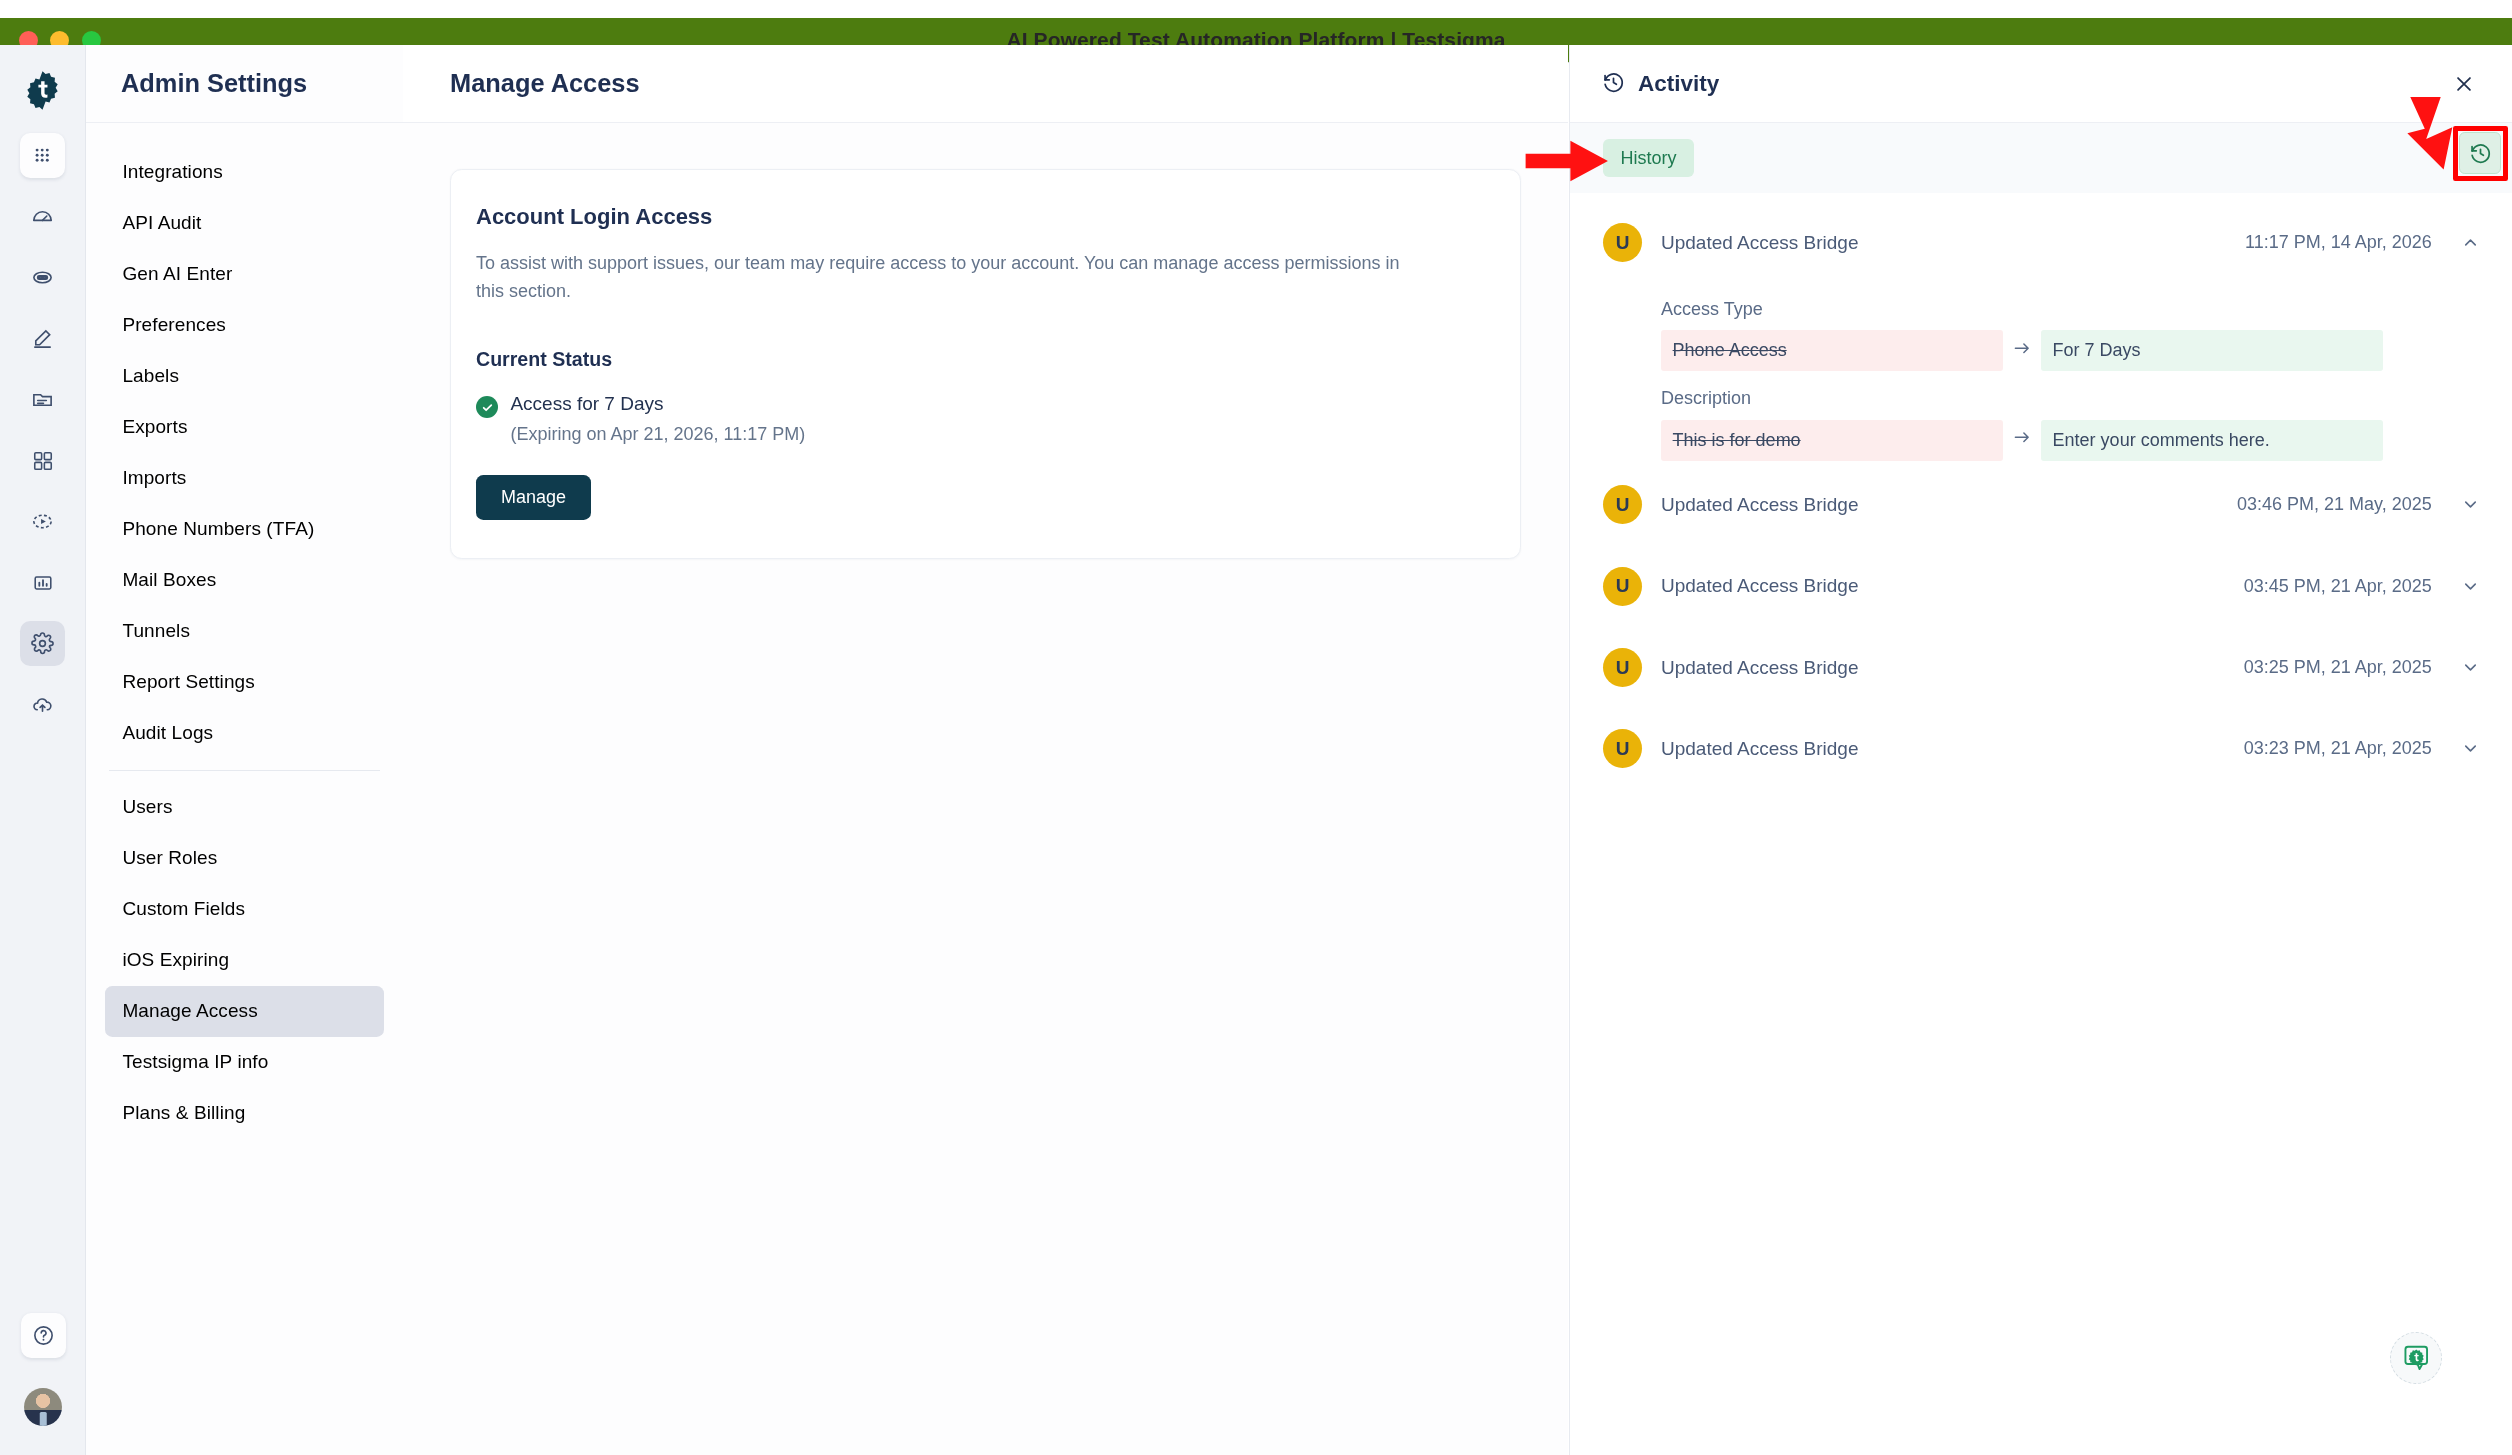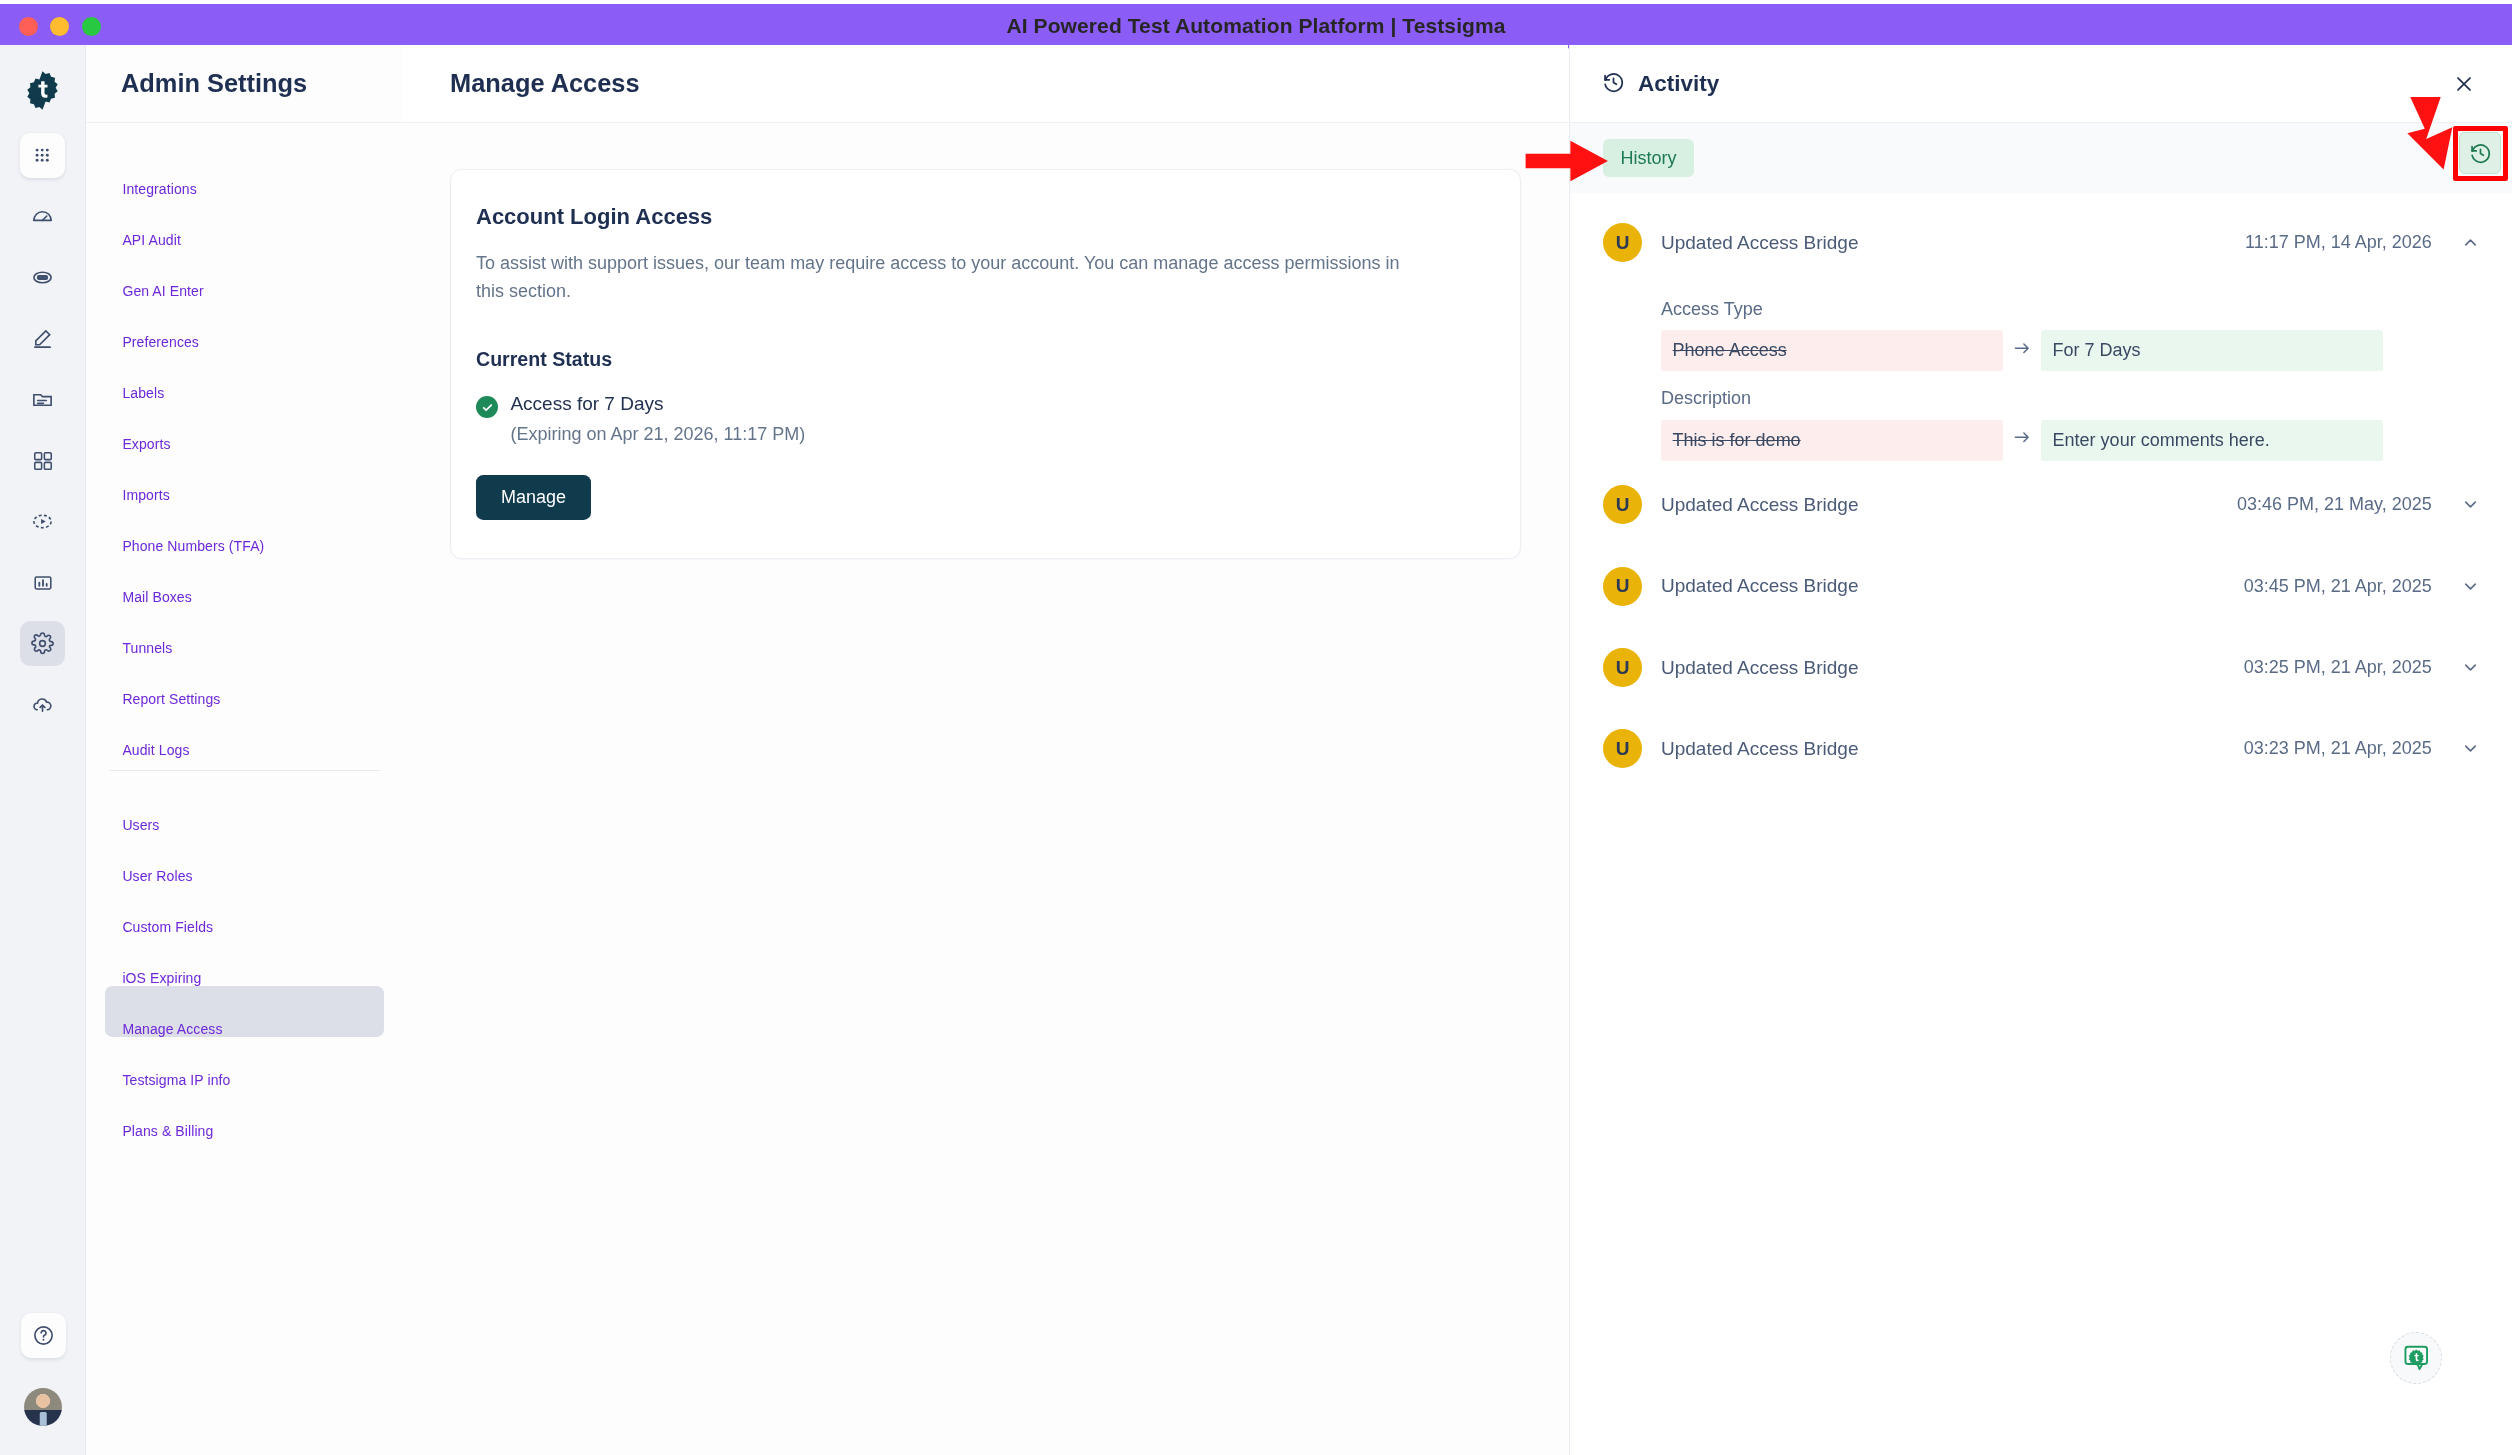--- a/index.html
+++ b/index.html
@@ -8,22 +8,22 @@
     font-family: "Liberation Sans", sans-serif;
     background: #ffffff;
     color: #1f3150;
     -webkit-font-smoothing: antialiased;
   }
 
   
   #app { position: relative; width: 2512px; height: 1455px; background:#fff; }
 
   .titlebar {
-    position: absolute; top: 4px; left: 0; width: 2512px; height: 45px;
-    background: #8b5cf6;
+    position: absolute; top: 18px; left: 0; width: 2512px; height: 45px;
+    background: #4d7c0f;
     border-bottom: 0.7px solid #d8d8d6;
     display: flex; align-items: center; justify-content: center;
   }
   .traffic { position: absolute; left: 19px; top: 0; height: 45px; display: flex; align-items: center; gap: 12.4px; }
   .dot { width: 19px; height: 19px; border-radius: 50%; }
   .dot.red { background: #ff5f57; }
   .dot.amber { background: #febc2e; }
   .dot.green { background: #28c840; }
   .win-title { font-size: 21px; font-weight: 700; color: #262626; letter-spacing: 0.1px; }
 
@@ -58,23 +58,23 @@
 
   
   .sidebar {
     position: absolute; left: 86px; top: 45px; width: 318px; height: 1410px;
     background: #fdfdfe; border-right: 0.7px solid #e7eaf0;
   }
   .sidebar-head { height: 78px; display: flex; align-items: center; padding-left: 35px; border-bottom: 0.7px solid #edeff4; }
   .sidebar-title { font-size: 25.4px; font-weight: 700; color: #1f2f52; }
   .sidebar-list { padding: 23px 19px 0 19px; }
   .side-item {
-    height: 51px; display: flex; align-items: flex-end;
+    height: 51px; display: flex; align-items: center;
     padding-left: 17.4px; border-radius: 7.3px;
-    font-size: 14px; color: #6d28d9; letter-spacing: 0.1px;
+    font-size: 19px; color: #000000; letter-spacing: 0.1px;
   }
   .side-item.active { background: #dcdfe8; font-weight: 400; }
   .side-sep { height: 0.7px; background: #e6e9ef; margin: 11.6px 4.4px 11.6px 4.4px; }
 
   
   .main {
     position: absolute; left: 403px; top: 45px; width: 1165px; height: 1410px;
     background: #fdfdfe;
   }
   .main-head { height: 78px; display: flex; align-items: center; padding-left: 47px; border-bottom: 0.7px solid #edeff4; background:#fff; }

